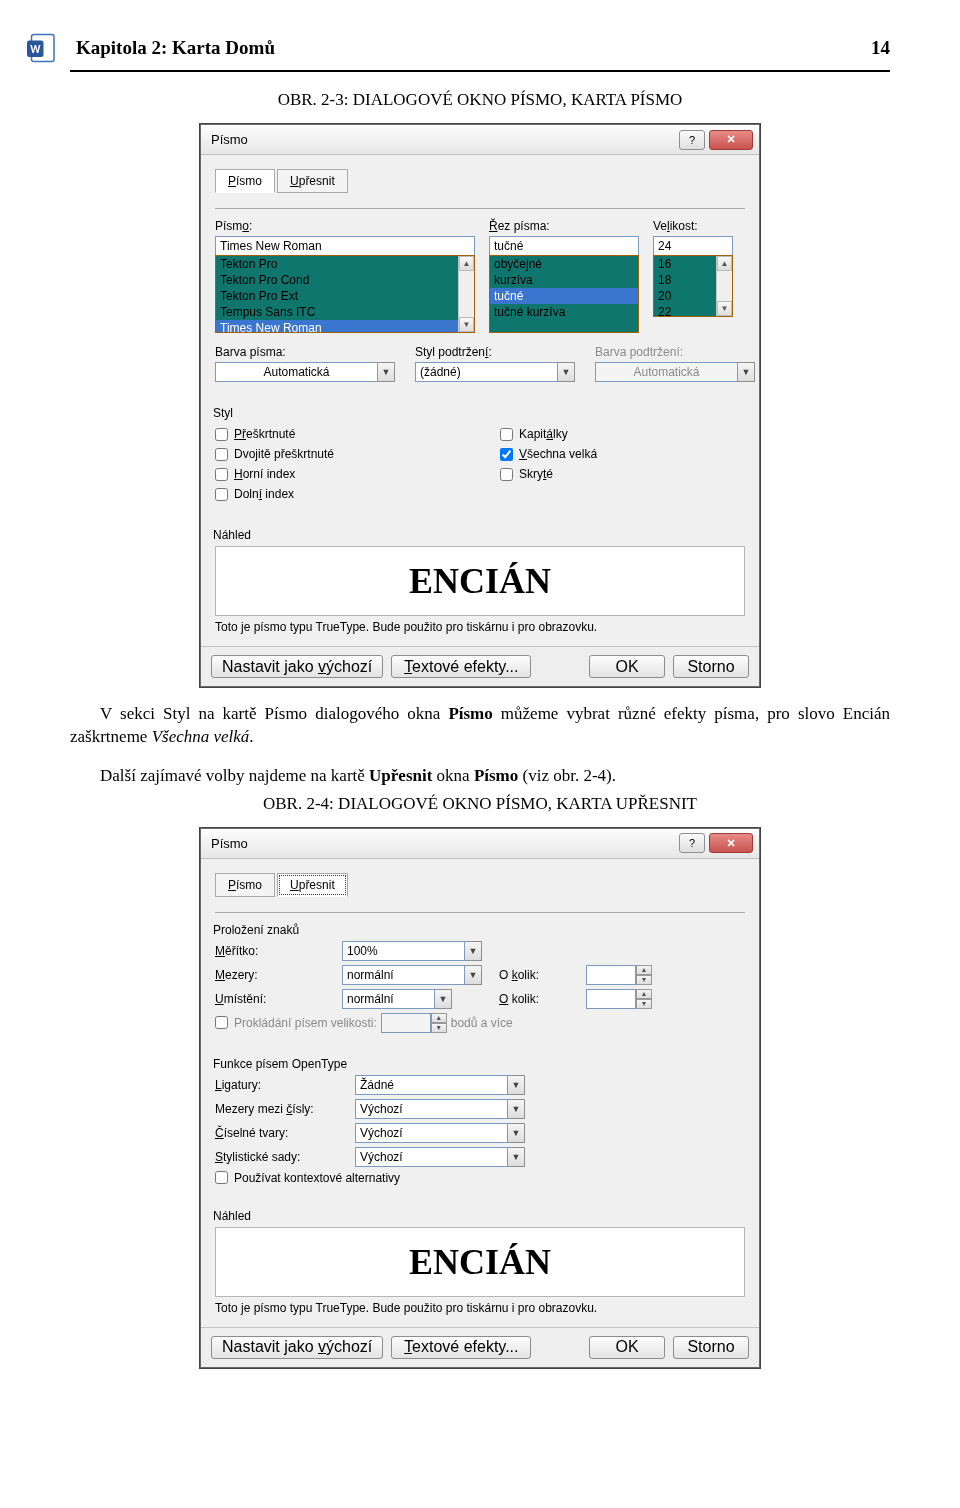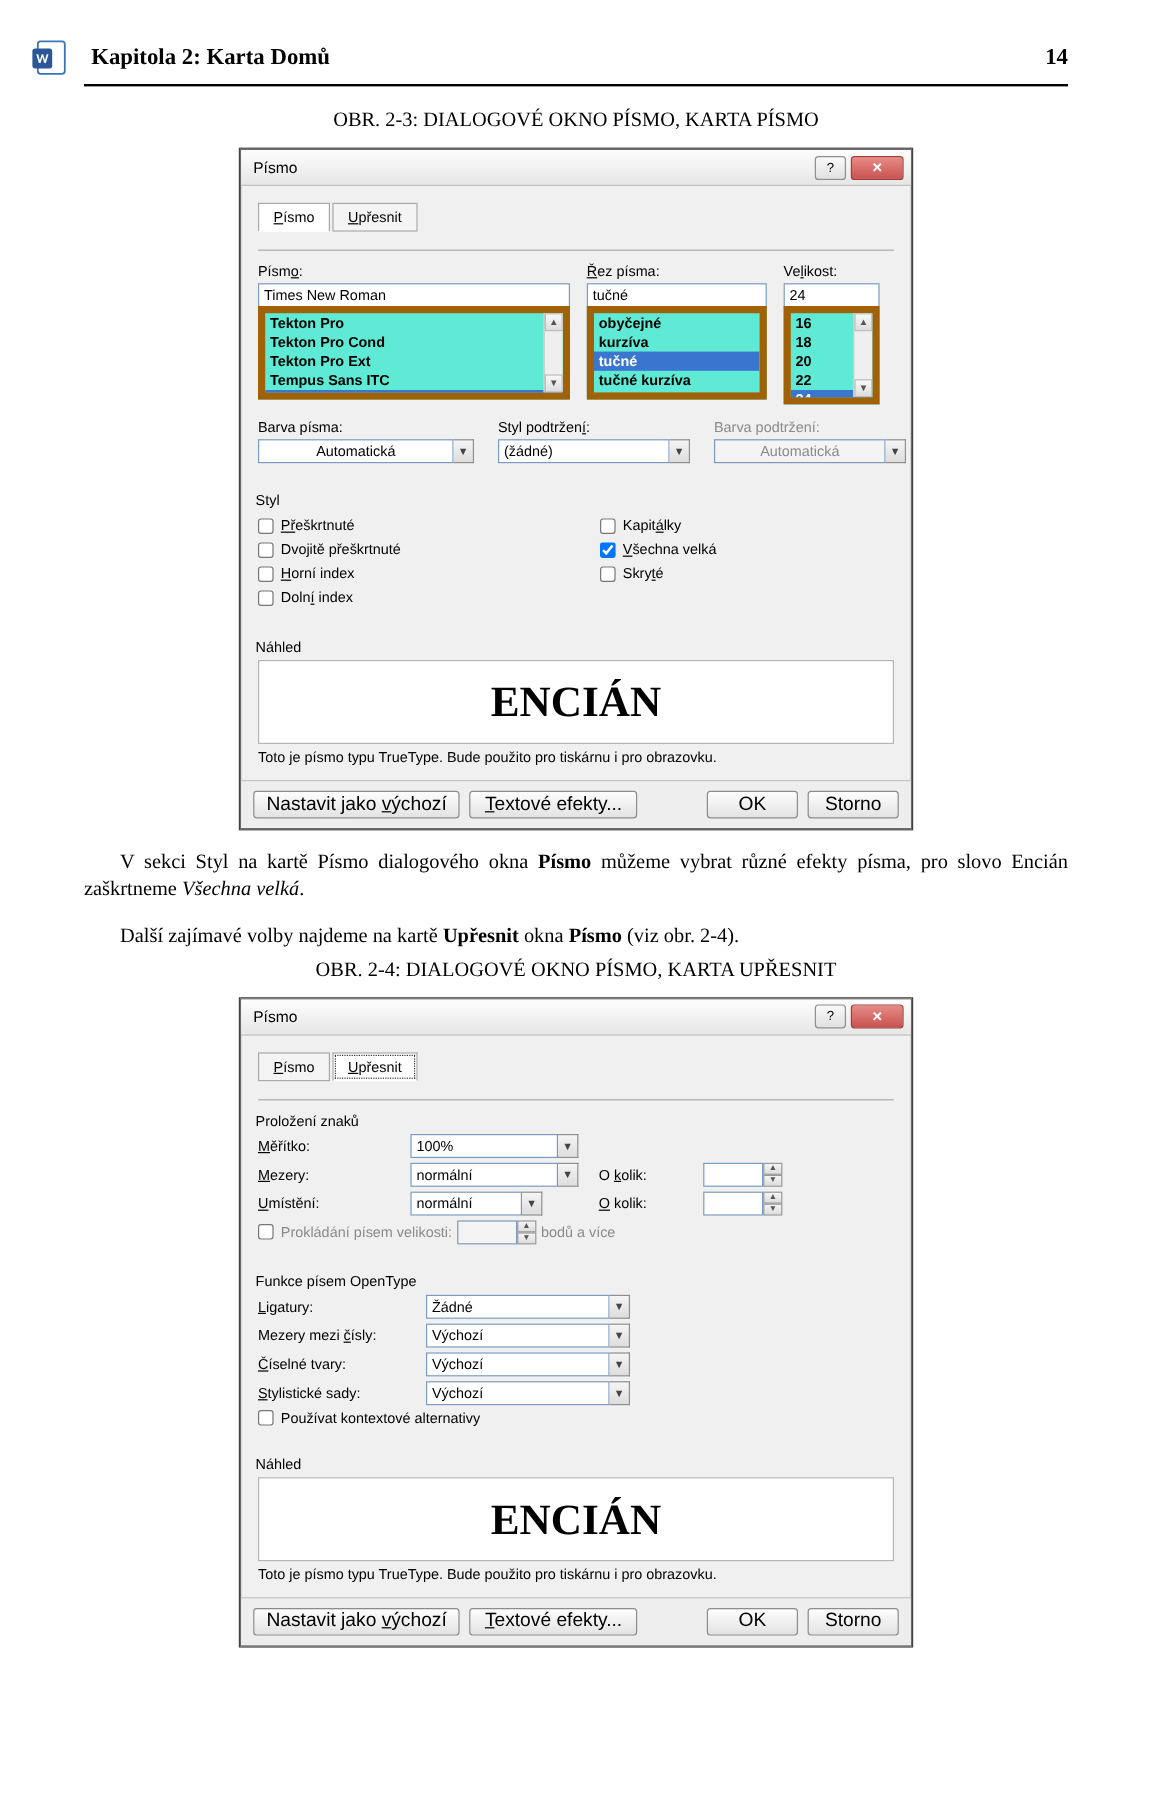--- a/index.html
+++ b/index.html
@@ -138,26 +138,25 @@
   .combo .dd {
     width: 17px; height:20px;
     border:1px solid #8f8f8f;
     border-left:none;
     background: linear-gradient(#f5f5f5,#ddd);
     display:flex;align-items:center;justify-content:center;
     font-size:9px; color:#444;
   }
 
   .listbox {
-    border: 6px solid #a16207;
-    background:#5eead4;
+    border: 1px solid #a16207;
+    background:#0f766e;
     font-size:12px;
     overflow:hidden;
     position:relative;
-    font-weight:bold;
   }
   .listbox .item { padding:1px 4px; white-space:nowrap; }
   .listbox .item.sel { background:#3a75d0; color:#fff; }
   .scrollbar {
     position:absolute; right:0; top:0; bottom:0; width:16px;
     background:#efefef;
     border-left:1px solid #c8c8c8;
     display:flex; flex-direction:column;
   }
   .sb-btn { height:15px; background:linear-gradient(#f8f8f8,#ddd); border:1px solid #bcbcbc; margin:0; display:flex;align-items:center;justify-content:center;font-size:8px;color:#555;}
@@ -273,21 +272,21 @@
             <div class="listbox" style="height:78px;margin-top:-1px;">
               <div class="item">obyčejné</div>
               <div class="item">kurzíva</div>
               <div class="item sel">tučné</div>
               <div class="item">tučné kurzíva</div>
             </div>
           </div>
           <div class="col">
             <span class="lbl"><span>Ve</span><span class="u">l</span><span>ikost:</span></span>
             <input class="textbox" value="24" style="">
-            <div class="listbox" style="height:82px;margin-top:-1px;">
+            <div class="listbox" style="height:62px;margin-top:-1px;">
               <div class="item">16</div>
               <div class="item">18</div>
               <div class="item">20</div>
               <div class="item">22</div>
               <div class="item sel">24</div>
               <div class="scrollbar">
                 <div class="sb-btn">▲</div>
                 <div class="sb-track"></div>
                 <div class="sb-btn">▼</div>
               </div>

